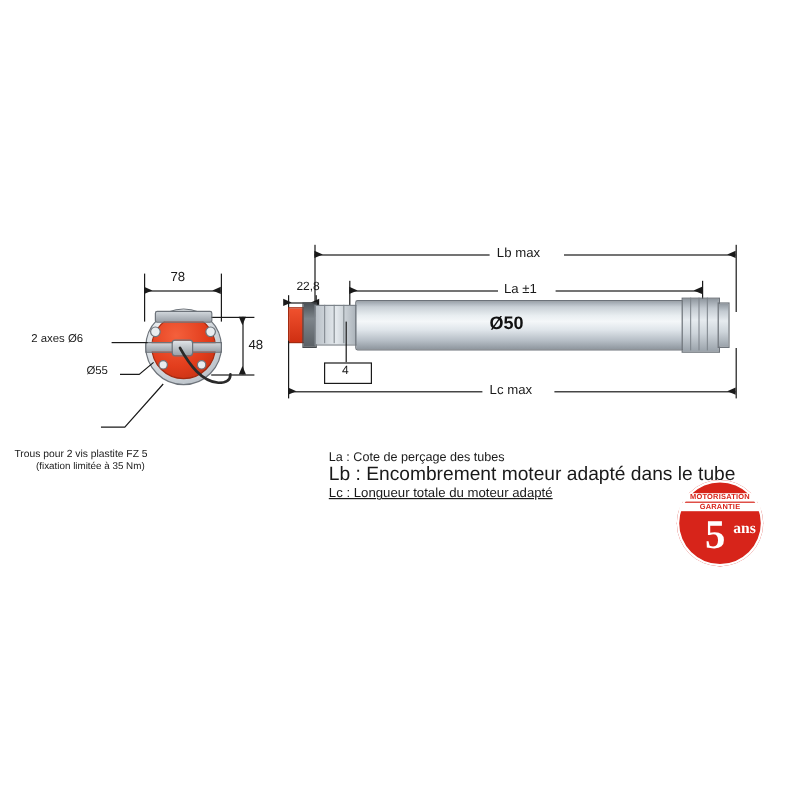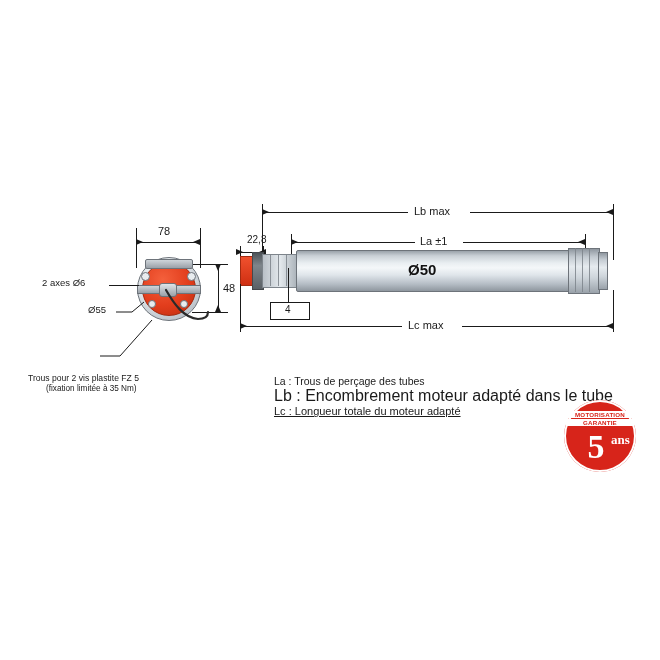--- a/index.html
+++ b/index.html
@@ -163,21 +163,21 @@
     font-family: "Liberation Serif", serif;
     font-weight: bold;
     font-size: 13px;
   }
 </style>
 </head>
 <body>
 
 <div id="page">
 
-  <div class="abs" style="left:16px;top:0;width:240px;height:400px;">
+  <div class="abs" style="left:0;top:0;width:240px;height:400px;">
 
     <div class="rule-v" style="left:120px;top:228px;height:40px;"></div>
     <div class="rule-v" style="left:184px;top:228px;height:40px;"></div>
     <div class="rule-h" style="left:120px;top:242px;width:64px;"></div>
     <div class="arrow-r" style="left:120px;top:239px;"></div>
     <div class="arrow-l" style="left:177px;top:239px;"></div>
     <div class="txt abs" style="left:142px;top:225px;font-size:11px;">78</div>
 
     <div class="rule-h" style="left:176px;top:264px;width:36px;"></div>
     <div class="rule-h" style="left:176px;top:312px;width:36px;"></div>
@@ -278,21 +278,21 @@
     <div class="rule-v" style="left:10px;top:94px;height:48px;"></div>
     <div class="rule-v" style="left:383px;top:100px;height:42px;"></div>
     <div class="rule-h" style="left:10px;top:136px;width:373px;"></div>
     <div class="arrow-r" style="left:10px;top:133px;"></div>
     <div class="arrow-l" style="left:376px;top:133px;"></div>
     <div class="abs" style="left:172px;top:129px;width:60px;height:14px;background:#ffffff;"></div>
     <div class="txt abs" style="left:178px;top:129px;font-size:11px;">Lc max</div>
   </div>
 
   <div class="abs legend" style="left:274px;top:375px;">
-    <div class="txt" style="font-size:10.5px;">La : Trous de perçage des tubes</div>
+    <div class="txt" style="font-size:10.5px;">La : Cote de perçage des tubes</div>
     <div class="txt" style="font-size:16px;">Lb : Encombrement moteur adapté dans le tube</div>
     <div class="txt" style="font-size:11px;text-decoration:underline;">Lc : Longueur totale du moteur adapté</div>
   </div>
 
   <div class="badge-wrap" style="left:564px;top:400px;width:76px;height:76px;">
     <div class="badge-circle" style="left:0;top:0;"></div>
     <div class="badge-ribbon" style="left:2px;top:11px;width:68px;font-size:6.2px;">MOTORISATION</div>
     <div class="badge-ribbon" style="left:2px;top:19px;width:68px;font-size:6.2px;">GARANTIE</div>
     <div class="badge-num" style="left:-4px;top:30px;">5</div>
     <div class="badge-sup" style="left:47px;top:32px;">ans</div>

